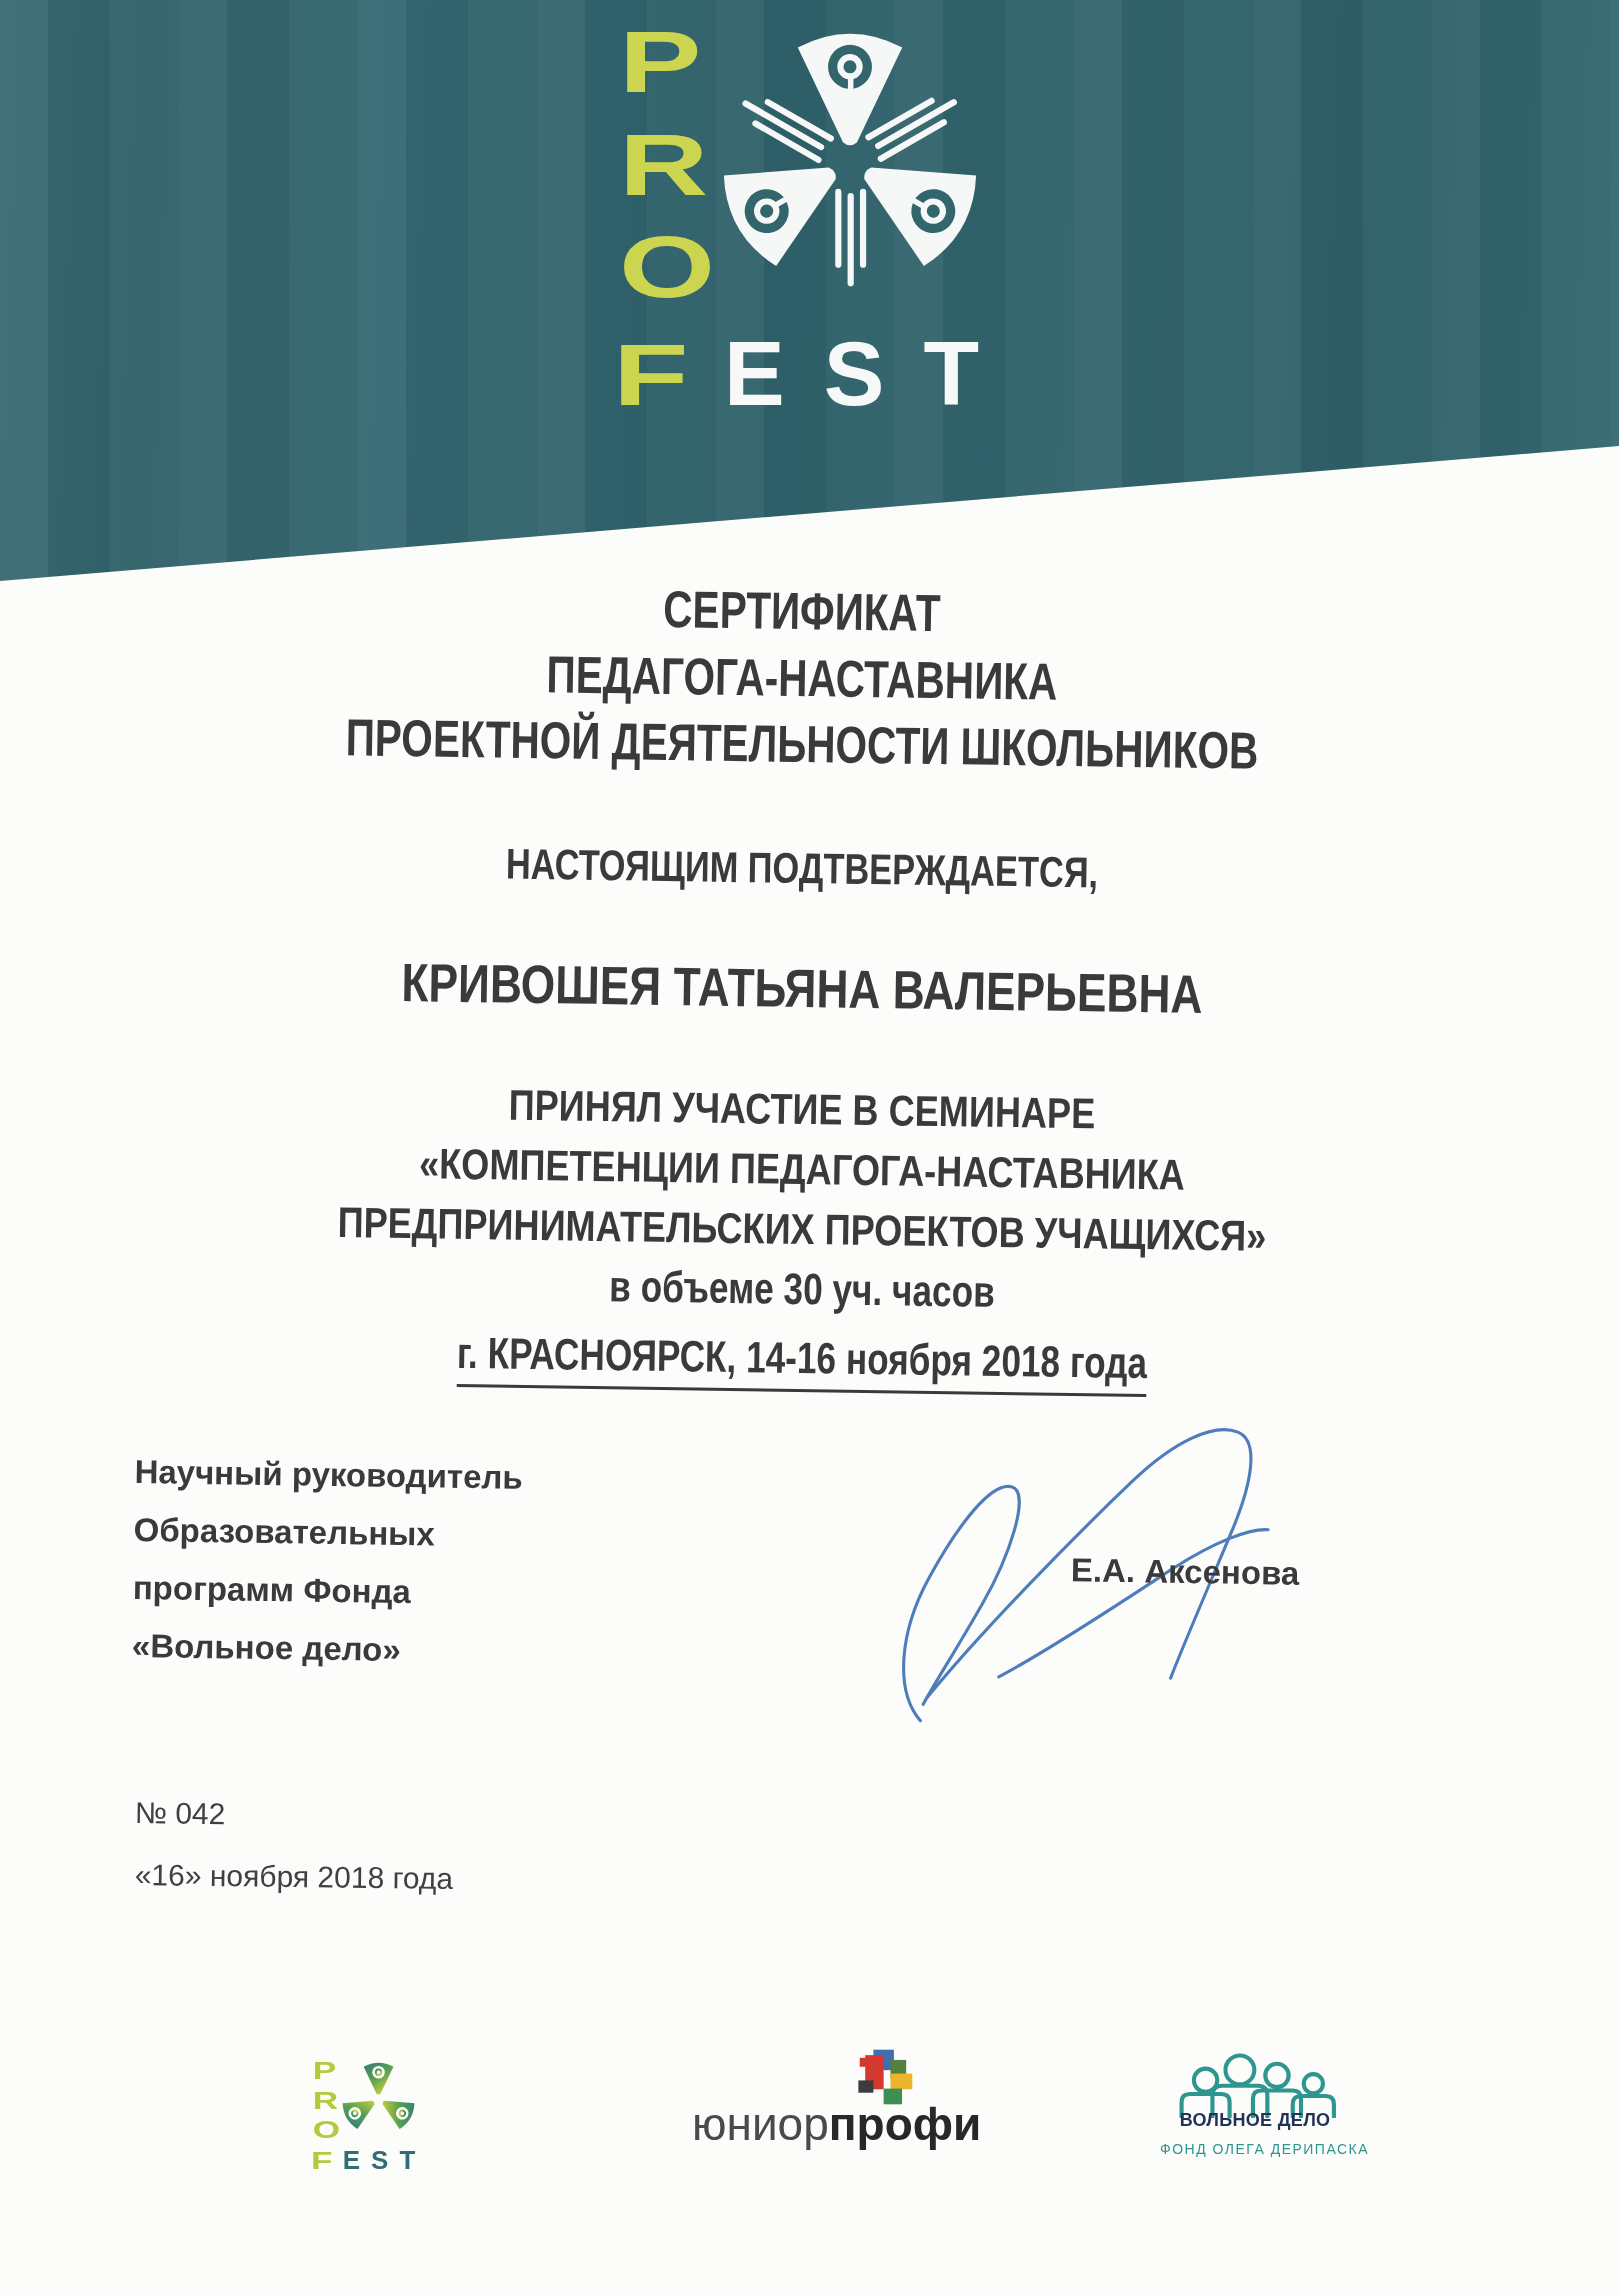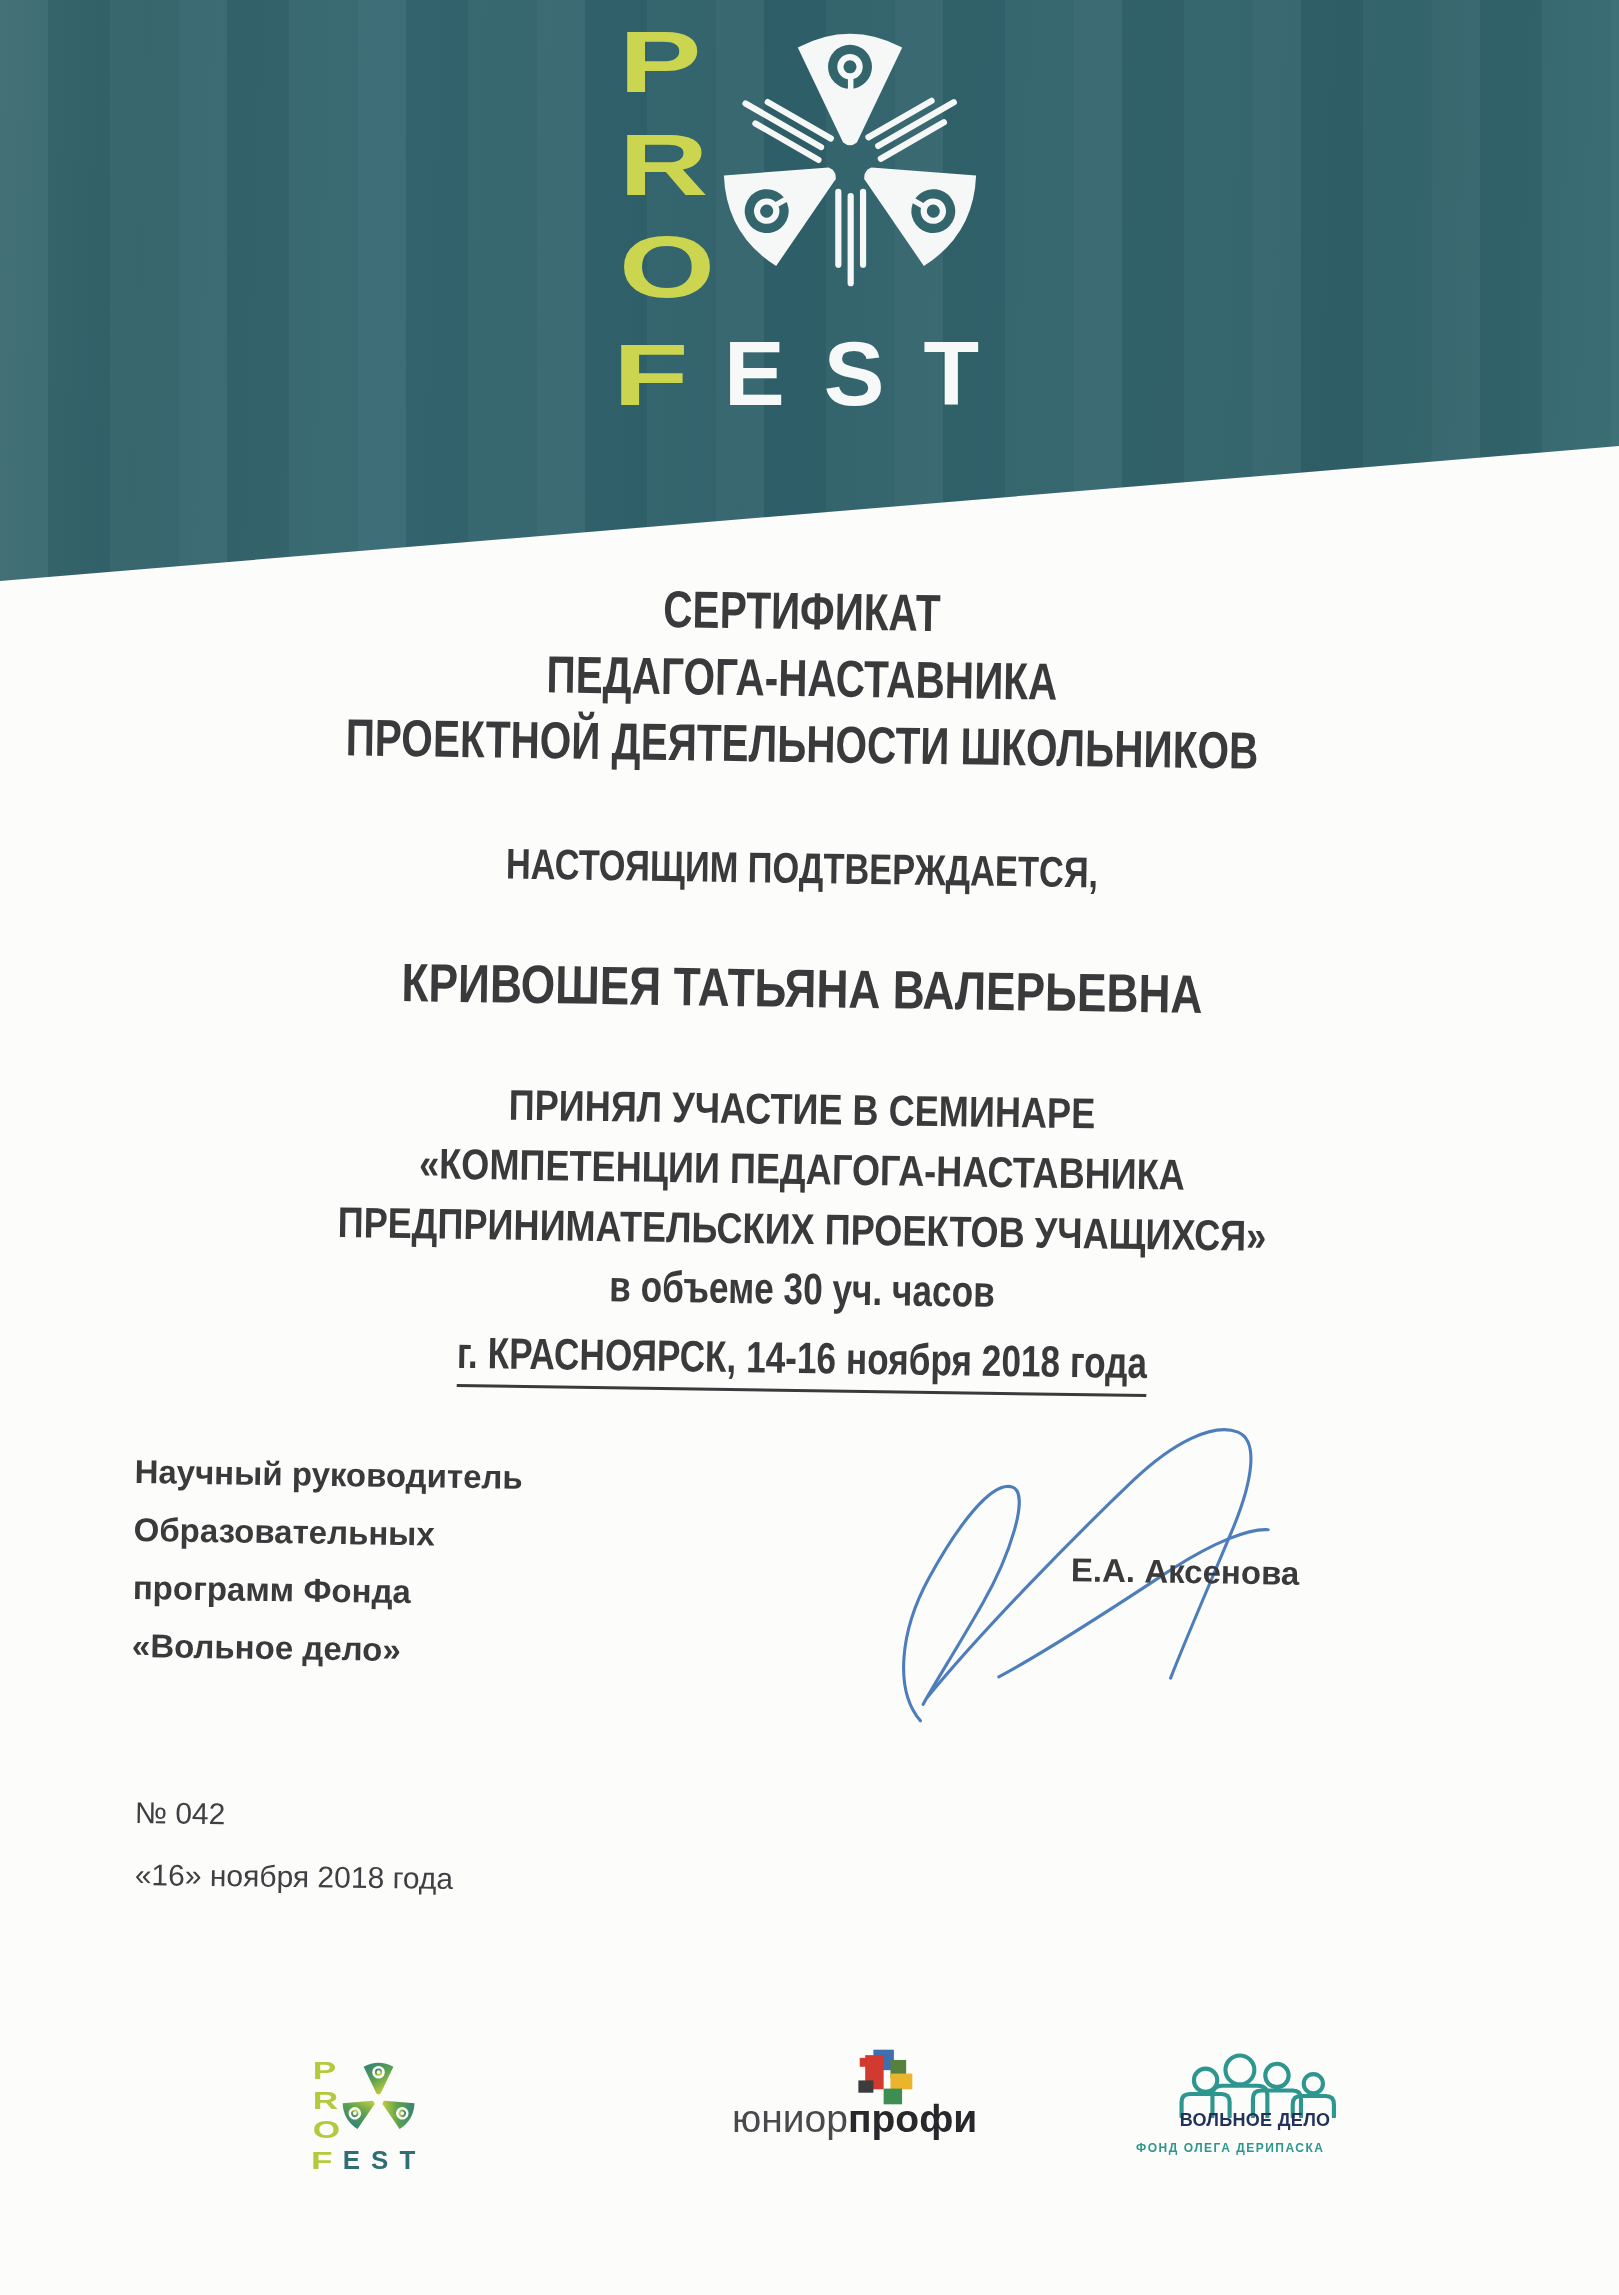--- a/index.html
+++ b/index.html
@@ -50,26 +50,26 @@
     position:absolute; left:135px; top:1443px; font-size:33px; font-weight:700;
     line-height:58px; transform:rotate(.85deg); transform-origin:left top; white-space:nowrap;
   }
   .signer-name {
     position:absolute; left:1071px; top:1553px; font-size:33px; font-weight:700;
     transform:rotate(.85deg); white-space:nowrap;
   }
   .meta-line { position:absolute; left:135px; font-size:30px; font-weight:400; color:#3f3f44;
     transform:rotate(.7deg); transform-origin:left top; white-space:nowrap; }
   
-  .jp-text { position:absolute; left:732px; top:2097px; font-size:39px; color:#4a4a4e; white-space:nowrap;text-align:center; }
+  .jp-text { position:absolute; left:692px; top:2097px; font-size:46px; color:#4a4a4e; white-space:nowrap;text-align:center; }
   .jp-text b { color:#28282c; }
   .vd-title { position:absolute; left:1162px; top:2110px; width:186px; text-align:center;
     font-size:18px; font-weight:700; color:#223258; letter-spacing:0.3px; white-space:nowrap; }
-  .vd-sub { position:absolute; left:1136px; top:2141px; width:186px; text-align:center;
-    font-size:12px; font-weight:700; color:#2d968f; letter-spacing:1.5px; white-space:nowrap; }
+  .vd-sub { position:absolute; left:1160px; top:2141px; width:186px; text-align:center;
+    font-size:14px; font-weight:400; color:#2d968f; letter-spacing:1.5px; white-space:nowrap; }
 </style>
 </head>
 <body>
 
 <div class="page">
 
   <div class="band"></div>
 
   <div class="profest" style="left:613px; top:17px;">
     <div class="profest-inner">

